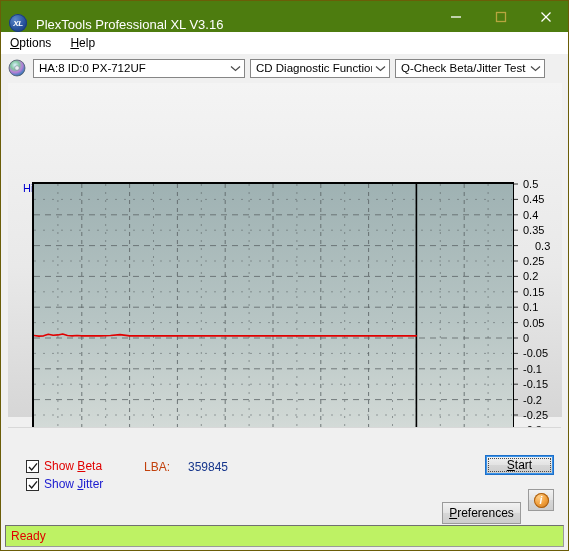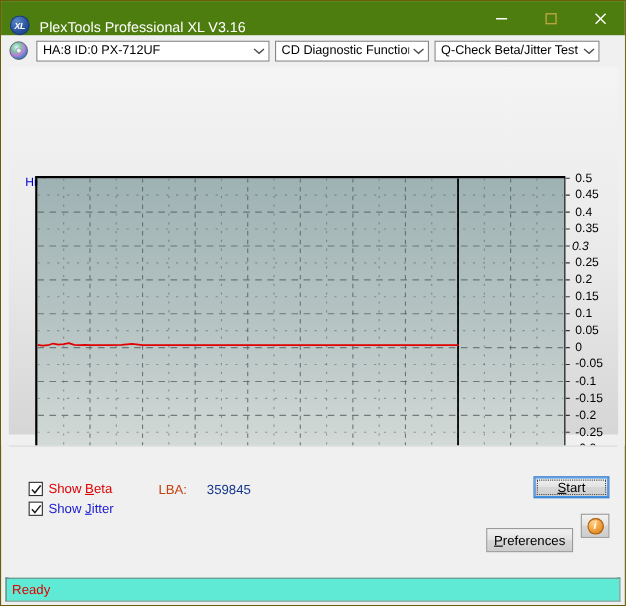--- a/index.html
+++ b/index.html
@@ -265,21 +265,21 @@
     font-weight: bold;
     font-style: italic;
     display: flex; align-items: center; justify-content: center;
   }
 
   
   .statusbar {
     flex: 0 0 auto;
     height: 22px;
     margin: 0 4px 3px 4px;
-    background: #5eead4;
+    background: #bef264;
     border: 1px solid #9a9a9a;
     border-top-color: #707070;
     border-left-color: #707070;
     display: flex;
     align-items: center;
     box-sizing: border-box;
   }
   .status-text {
     font-size: 12px;
     color: #e00000;
@@ -307,20 +307,24 @@
       </div>
       <div class="win-btn">
         <svg width="12" height="12" viewBox="0 0 12 12">
             <line x1="1.5" y1="1.5" x2="10.5" y2="10.5" stroke="#ffffff" stroke-width="1.3"></line>
             <line x1="10.5" y1="1.5" x2="1.5" y2="10.5" stroke="#ffffff" stroke-width="1.3"></line>
           </svg>
       </div>
     </div>
   </div>
 
+  <div class="menubar">
+    <div class="menu-item"><u>O</u>ptions</div>
+    <div class="menu-item"><u>H</u>elp</div>
+  </div>
 
   <div class="toolbar">
     <div class="drive-icon">
       <svg width="18" height="18" viewBox="0 0 18 18">
         <defs>
           <radialGradient id="discg" cx="38%" cy="32%" r="75%">
             <stop offset="0%" stop-color="#dff0ff"></stop>
             <stop offset="35%" stop-color="#7fc7a0"></stop>
             <stop offset="60%" stop-color="#bb7fd8"></stop>
             <stop offset="85%" stop-color="#4a7fc0"></stop>
@@ -410,21 +414,21 @@
           <polyline points="0.00,151.54 4.78,152.15 9.56,151.84 14.34,150.30 19.12,151.23 23.90,150.92 28.68,150.00 33.46,151.54 38.24,151.84 43.02,151.54 47.80,151.84 57.36,151.84 66.92,151.84 76.48,151.54 86.04,150.61 95.60,151.84 105.16,151.84 114.72,151.84 124.28,151.84 133.84,151.84 143.40,151.84 152.96,151.84 162.52,151.84 172.08,151.84 181.64,151.84 191.20,151.84 200.76,151.84 210.32,151.84 219.88,151.84 229.44,151.84 239.00,151.84 248.56,151.84 258.12,151.84 267.68,151.84 277.24,151.84 286.80,151.84 296.36,151.84 305.92,151.84 315.48,151.84 325.04,151.84 334.60,151.84 344.16,151.84 353.72,151.84 363.28,151.84 372.84,151.84 382.40,151.84" fill="none" stroke="#e00000" stroke-width="1.6" stroke-linejoin="round" stroke-linecap="round"></polyline>
           <polyline points="0.00,257.18 4.78,254.10 9.56,258.10 14.34,254.41 19.12,257.80 23.90,254.41 28.68,257.80 33.46,254.72 38.24,253.18 43.02,252.87 47.80,252.87 52.58,252.87 57.36,253.18 62.14,254.41 66.92,256.87 71.70,254.41 76.48,254.72 81.26,255.64 86.04,255.95 90.82,255.95 95.60,255.95 100.38,256.26 105.16,256.26 109.94,256.56 114.72,256.56 119.50,256.56 124.28,256.87 129.06,258.10 133.84,258.72 138.62,257.80 143.40,257.49 148.18,258.72 152.96,259.03 157.74,259.34 162.52,260.26 167.30,259.03 172.08,261.18 176.86,262.42 181.64,260.88 186.42,261.80 191.20,258.72 195.98,261.49 200.76,263.34 205.54,262.42 210.32,263.34 215.10,262.42 219.88,264.26 224.66,262.42 229.44,263.96 234.22,265.50 239.00,265.19 243.78,267.34 248.56,268.58 253.34,267.96 258.12,269.81 262.90,270.42 267.68,271.66 272.46,272.89 277.24,274.12 282.02,275.66 286.80,276.58 291.58,279.66 296.36,278.12 301.14,280.28 305.92,278.74 310.70,276.58 315.48,278.74 320.26,280.90 325.04,279.66 329.82,282.13 334.60,283.67 339.38,284.90 344.16,284.59 348.94,285.52 353.72,286.44 358.50,285.82 363.28,286.44 368.06,287.36 372.84,287.98 377.62,288.29 382.40,288.29" fill="none" stroke="#1414c8" stroke-width="1.6" stroke-linejoin="round" stroke-linecap="round"></polyline>
         </svg>
     </div>
 
     <div class="ytick-labels" id="ytick-labels">
         <div class="ytick" style="top: 2px; left: 4px;">0.5</div>
         <div class="ytick" style="top: 17.4px; left: 4px;">0.45</div>
         <div class="ytick" style="top: 32.8px; left: 4px;">0.4</div>
         <div class="ytick" style="top: 48.2px; left: 4px;">0.35</div>
-        <div class="ytick" style="top: 63.6px; left: 1px; font-style: italic;">0.3</div>
+        <div class="ytick" style="top: 63.6px; left: 16px;">0.3</div>
         <div class="ytick" style="top: 79px; left: 4px;">0.25</div>
         <div class="ytick" style="top: 94.4px; left: 4px;">0.2</div>
         <div class="ytick" style="top: 109.8px; left: 4px;">0.15</div>
         <div class="ytick" style="top: 125.2px; left: 4px;">0.1</div>
         <div class="ytick" style="top: 140.6px; left: 4px;">0.05</div>
         <div class="ytick" style="top: 156px; left: 4px;">0</div>
         <div class="ytick" style="top: 171.4px; left: 4px;">-0.05</div>
         <div class="ytick" style="top: 186.8px; left: 4px;">-0.1</div>
         <div class="ytick" style="top: 202.2px; left: 4px;">-0.15</div>
         <div class="ytick" style="top: 217.6px; left: 4px;">-0.2</div>

